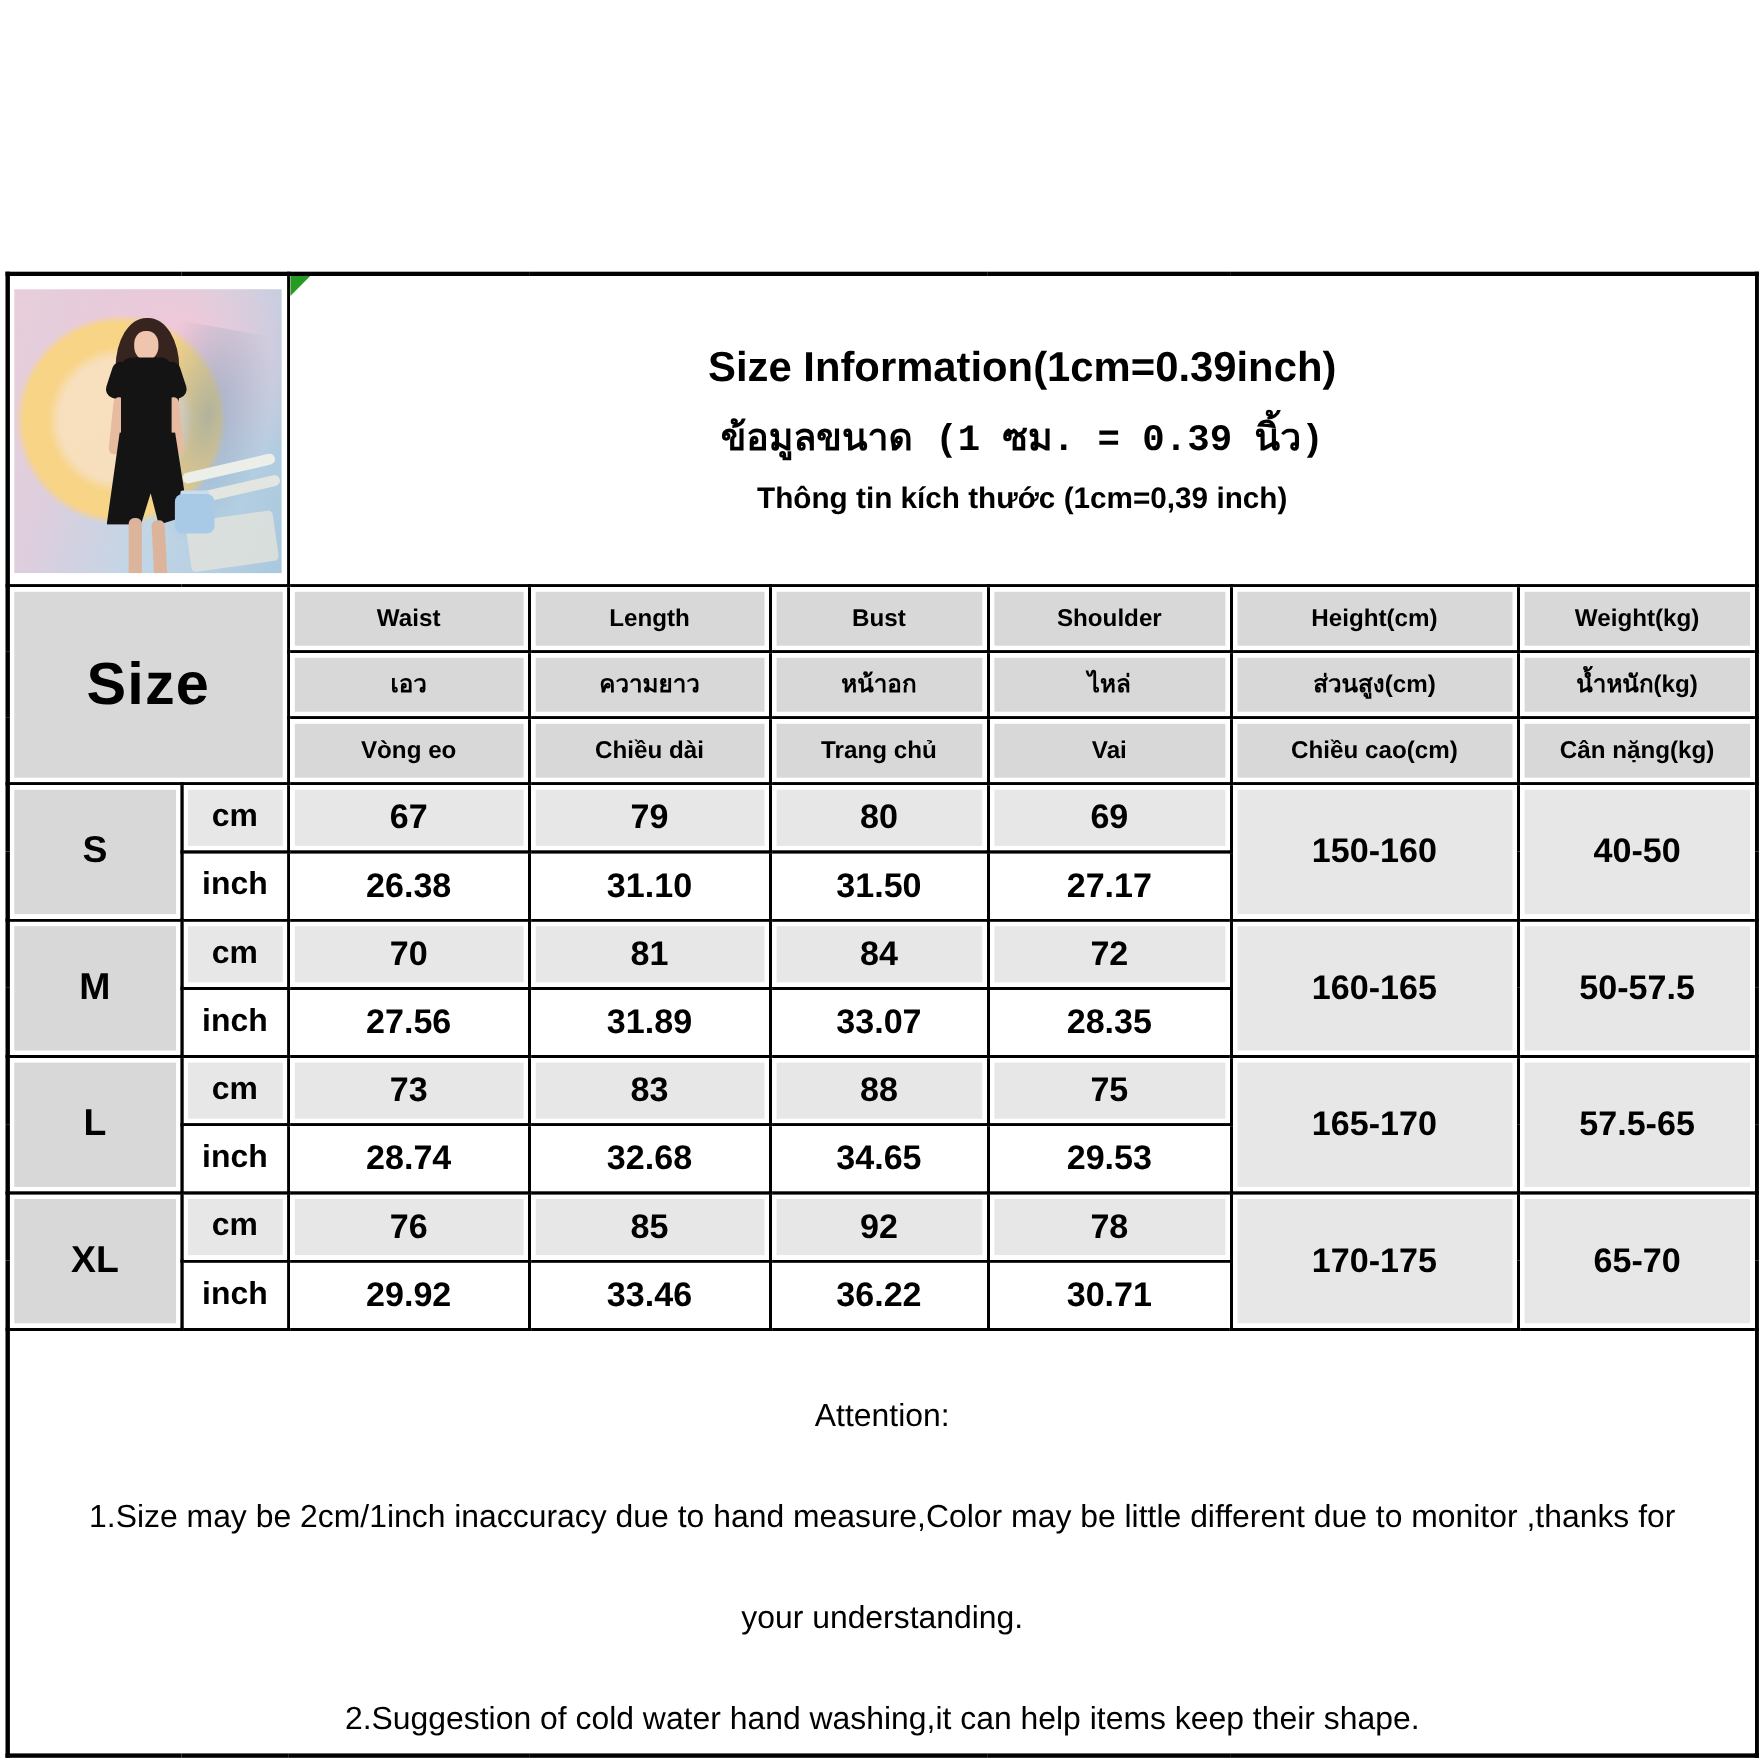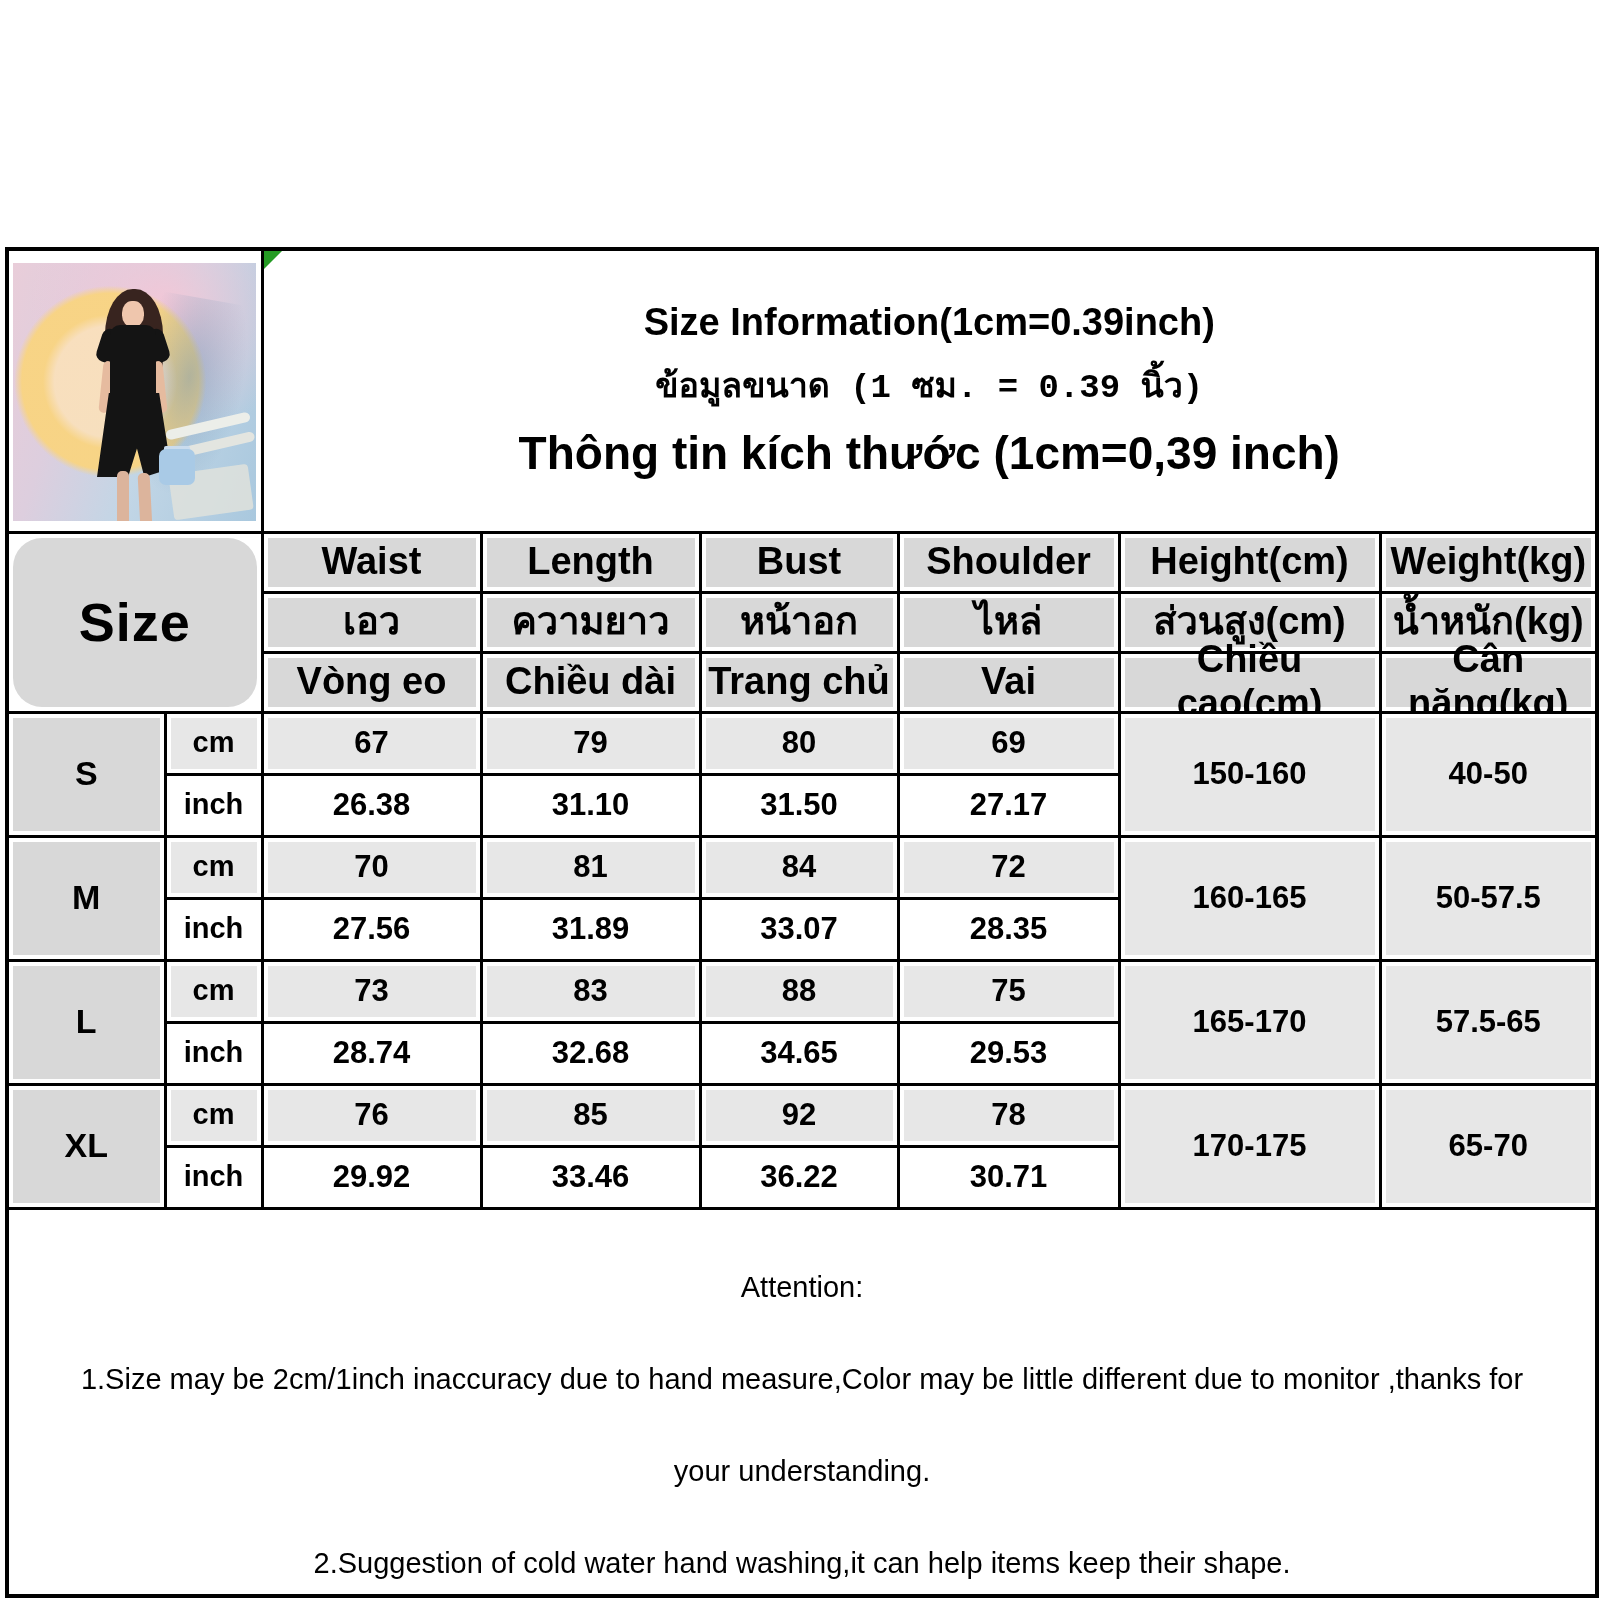--- a/index.html
+++ b/index.html
@@ -17,34 +17,34 @@
   tr.row-top   { height:283px; }
   tr.row-head  { height:60px;  }
   tr.row-body  { height:62px;  }
   tr.row-attn  { height:231px; }
 
   .fill { position:absolute; inset:4px; display:flex; align-items:center;
     justify-content:center; line-height:1.15; }
   .g1 { background:#d8d8d8; }
   .g2 { background:#e7e7e7; }
 
-  .head-txt  { font-weight:bold; font-size:38px; }
-  .size-big  { font-weight:bold; font-size:54px; letter-spacing:1px;border-radius:29px; }
+  .head-txt  { font-weight:bold; font-size:22px; }
+  .size-big  { font-weight:bold; font-size:54px; letter-spacing:1px; }
   .sz-label  { font-weight:bold; font-size:34px; }
   .unit-txt  { font-weight:bold; font-size:29px; }
   .val-txt   { font-weight:bold; font-size:31px; }
   .range-txt { font-weight:bold; font-size:31px; }
 
   
   td.title-cell { background:#f2f2f2; }
   .title-wrap { position:absolute; inset:0; display:flex; flex-direction:column;
     align-items:center; justify-content:center; gap:14px; }
   .title-l1 { font-weight:bold; font-size:38px; }
   .title-l2 { font-weight:bold; font-size:34px;font-family:Liberation Mono, monospace; }
-  .title-l3 { font-weight:bold; font-size:46px; }
+  .title-l3 { font-weight:bold; font-size:27px; }
   .corner-tri { position:absolute; left:0; top:0; width:0; height:0;
     border-top:18px solid #259b24; border-right:18px solid transparent; }
 
   
   td.photo-cell { background:#fff; }
   .photo { position:absolute; left:4px; right:5px; top:12px; bottom:10px; overflow:hidden;
     background:
       radial-gradient(circle 96px at 40% 46%, rgba(249,224,188,0.95) 0 58%, rgba(248,212,132,0.98) 70% 92%, rgba(248,212,132,0) 100%),
       radial-gradient(circle at 62% 18%, rgba(246,198,214,0.95) 0%, rgba(246,198,214,0) 52%),
       linear-gradient(108deg,#e9cdd9 0%, #ddcede 28%, #c2d6e6 58%, #a9c8de 100%);

